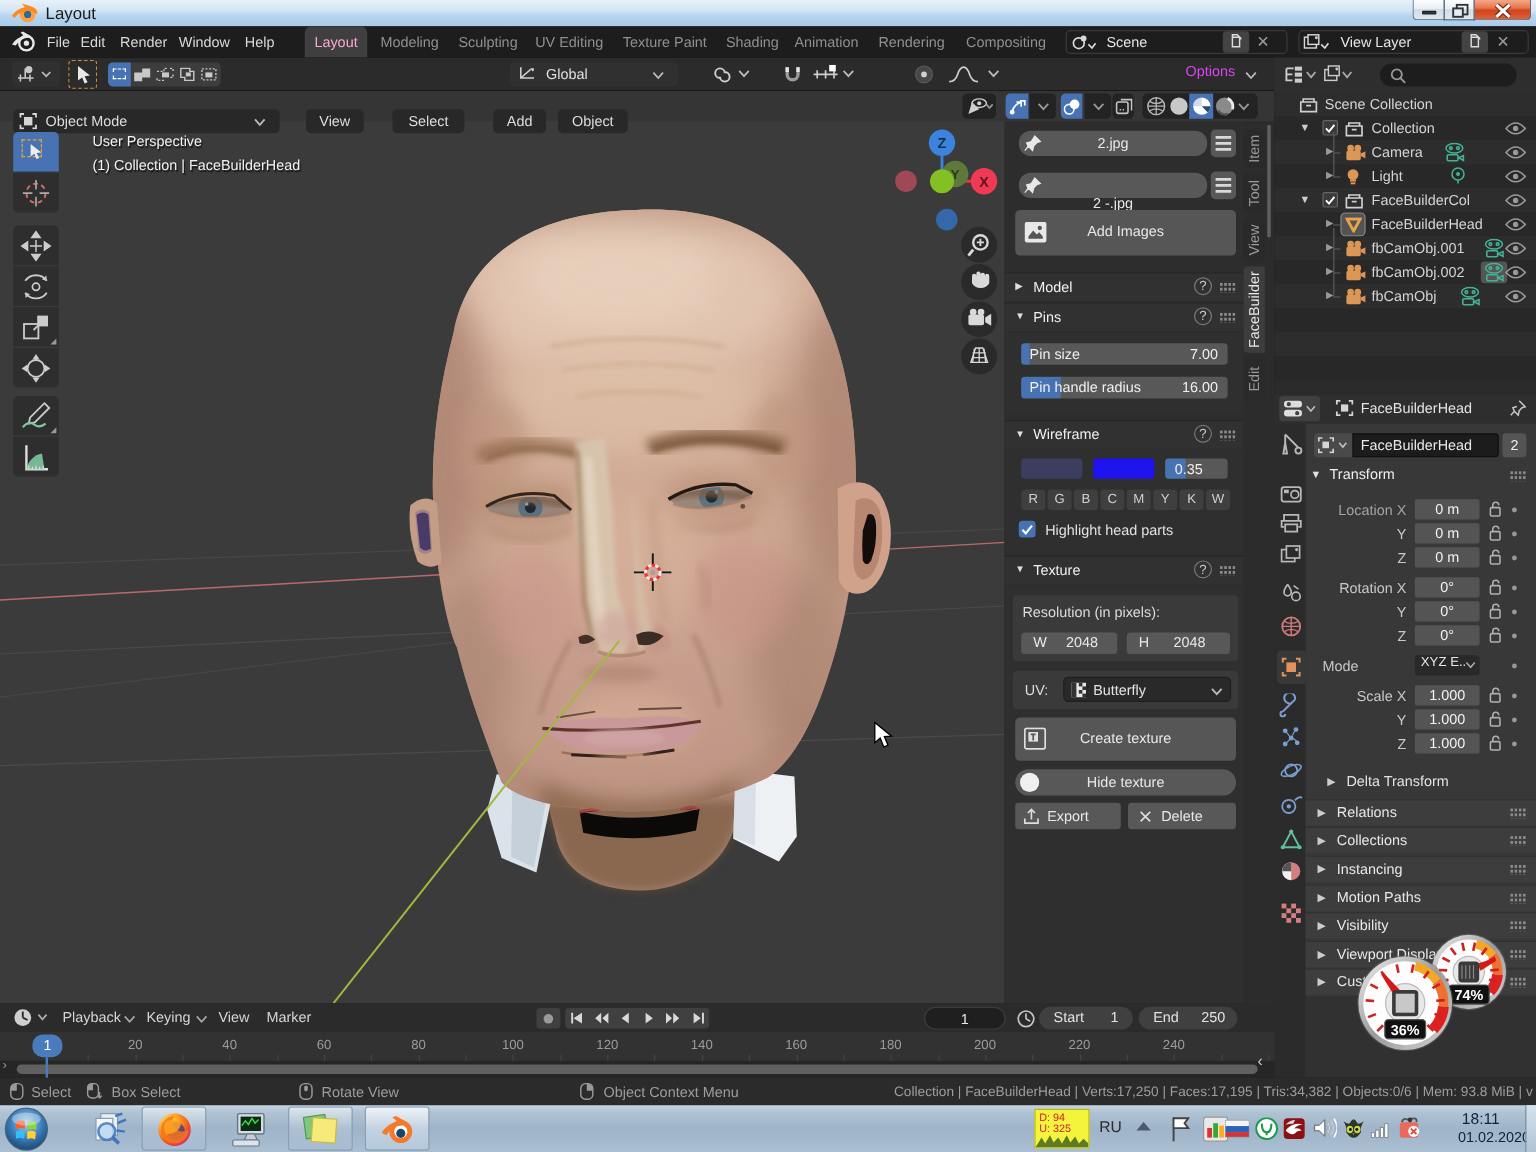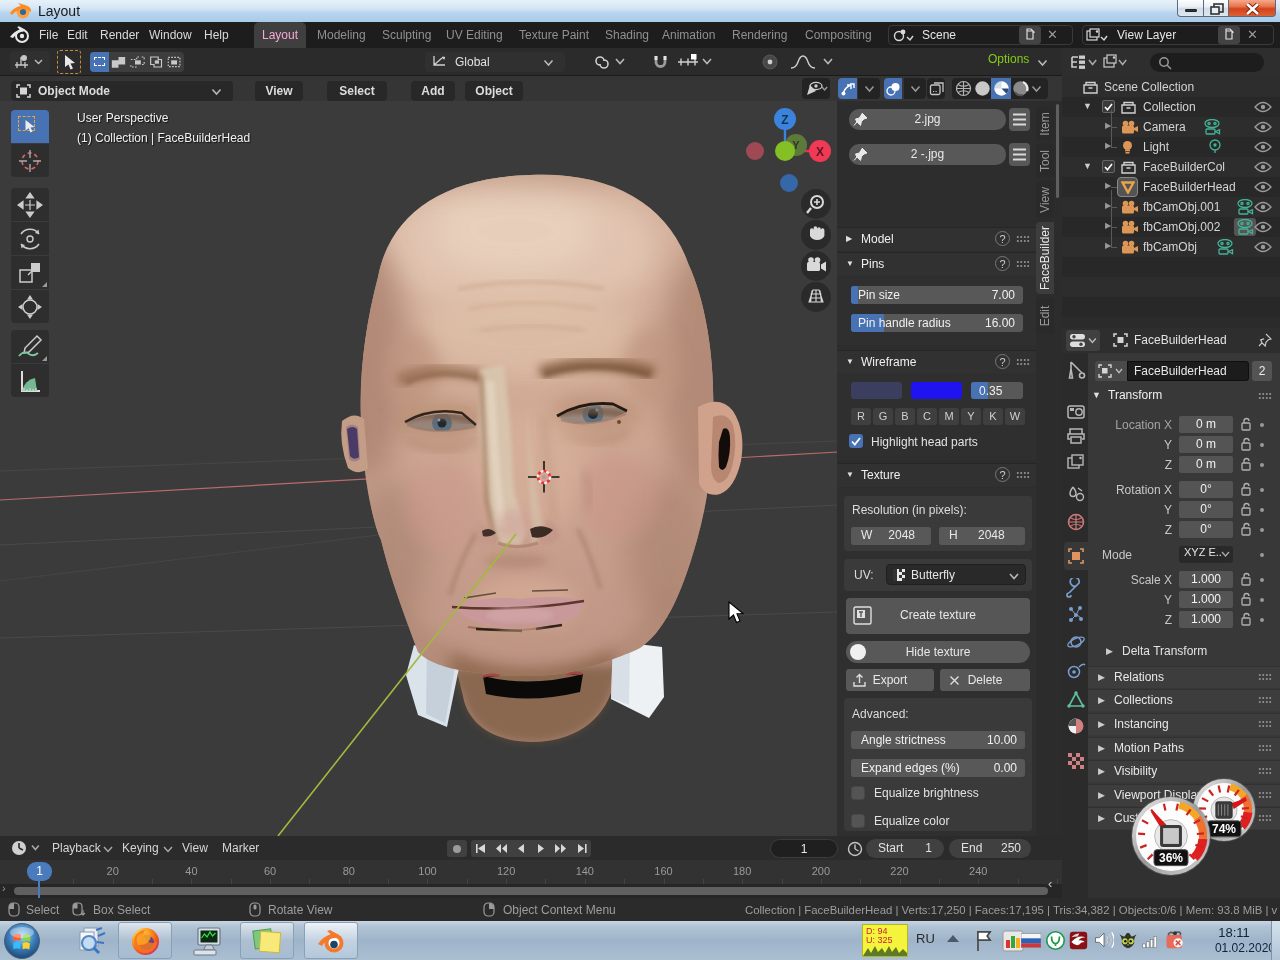--- a/index.html
+++ b/index.html
@@ -21,21 +21,21 @@
 #menubar { left:0; top:22px; width:1280px; height:26px; background:#1d1d1d; }
 .menuitem { color:#d9d9d9; font-size:12px; top:6px; }
 .wst { top:6px; font-size:12px; color:#909090; }
 .scenefield { top:3px; height:20px; background:#1d1d1d; border:1px solid #3a3a3a; border-radius:4px; color:#e5e5e5; font-size:12px; }
 
 #topbar { left:0; top:48px; width:1064px; height:28px; background:#2b2b2b; border-bottom:1px solid #1a1a1a;}
 .tbtn { background:#454545; border-radius:4px; color:#d9d9d9; font-size:12px; }
 
 #viewport { left:0; top:76px; width:1062px; height:760px; background:#3b3b3b; overflow:hidden; }
 #vpheader { left:0; top:0; width:1062px; height:25px; background:#353535; }
-.vhbtn { top:5px; height:20px; background:#282828; border-radius:4px; color:#dcdcdc; font-size:12px; line-height:20px; text-align:center;font-weight:bold; }
+.vhbtn { top:15px; height:20px; background:#282828; border-radius:4px; color:#dcdcdc; font-size:12px; line-height:20px; text-align:center; }
 
 .ltool { left:11px; width:38px; height:33px; background:#2e2e2e; }
 .overlaytext { color:#f2f2f2; font-size:12px; text-shadow:1px 1px 1px rgba(0,0,0,.7); }
 
 #npanel { left:837px; top:101px; width:199px; height:735px; background:#2d2d2d; font-size:12px; color:#d9d9d9; }
 #ntabs { left:1036px; top:101px; width:26px; height:735px; background:#2c2c2c; }
 .ntab { left:0px; width:18px; background:#2a2a2a; color:#9a9a9a; border-radius:4px 0 0 4px; }
 .ntab div { position:absolute; left:50%; top:50%; transform:translate(-50%,-50%) rotate(-90deg); white-space:nowrap; font-size:12px; }
 .ntab.active { background:#3d3d3d; color:#e8e8e8; }
 .phead { left:0; width:199px; height:24px; background:#313131; border-top:1px solid #262626; }
@@ -209,21 +209,21 @@
 
   <svg class="abs" style="left:762px;top:6px" width="16" height="16" viewBox="0 0 16 16">
       <circle cx="8" cy="8" r="7" fill="#474747" stroke="#5a5a5a"></circle>
       <circle cx="8" cy="8" r="2.4" fill="#cfcfcf"></circle>
     </svg>
   <svg class="abs" style="left:790px;top:6px" width="52" height="16" viewBox="0 0 52 16">
       <path d="M1 14 Q6 14 8 8 Q10 2 13 2 Q16 2 18 8 Q20 14 25 14" fill="none" stroke="#cfcfcf" stroke-width="1.4"></path>
       <path d="M34 5 l4 4.5 l4 -4.5" fill="none" stroke="#bbb" stroke-width="1.5"></path>
     </svg>
 
-  <div class="abs" style="left:988px;top:4px;width:60px;height:20px;color:#84cc16;font-size:12px">Options
+  <div class="abs" style="left:988px;top:4px;width:60px;height:20px;color:#d946ef;font-size:12px">Options
     <svg style="position:absolute;right:0px;top:7px" width="11" height="8" viewBox="0 0 11 8">
         <path d="M1.5 1.5 l4 4.5 l4 -4.5" fill="none" stroke="#bbb" stroke-width="1.5"></path>
       </svg>
   </div>
 </div>
 
 <div class="abs" id="viewport">
   <div class="abs" id="vpheader">
     <div class="abs vhbtn" style="left:11px;width:222px;text-align:left">
       <svg style="position:absolute;left:5px;top:3px" width="15" height="14" viewBox="0 0 15 14">
@@ -568,26 +568,34 @@
   </div>
   <div class="abs" style="left:172px;top:7px;width:21px;height:23px;background:#585858;border-radius:4px">
     <svg style="position:absolute;left:3px;top:4px" width="15" height="15" viewBox="0 0 15 15">
         <path d="M1 2.5 h13 M1 7.5 h13 M1 12.5 h13" stroke="#d9d9d9" stroke-width="2.2"></path>
       </svg>
   </div>
   <div class="abs" style="left:12px;top:43px;width:157px;height:21px;background:#585858;border-radius:10px">
     <svg style="position:absolute;left:4px;top:3px" width="16" height="15" viewBox="0 0 16 15">
         <path d="M9 1 l5 5 l-3 1 l-2.5 2.5 l-1 4 l-3.5-3.5 L1 13.5 M4 10.5 l-1.5-3.5 l4-1 Z" fill="#e8e8e8" stroke="#e8e8e8" stroke-width="1"></path>
       </svg>
-    <div style="text-align:center;margin-top:3px;color:#e8e8e8">2 -.jpg</div>
+    <div style="text-align:center;margin-top:18px;color:#e8e8e8">2 -.jpg</div>
   </div>
   <div class="abs" style="left:172px;top:42px;width:21px;height:23px;background:#585858;border-radius:4px">
     <svg style="position:absolute;left:3px;top:4px" width="15" height="15" viewBox="0 0 15 15">
         <path d="M1 2.5 h13 M1 7.5 h13 M1 12.5 h13" stroke="#d9d9d9" stroke-width="2.2"></path>
       </svg>
+  </div>
+  <div class="abs" style="left:9px;top:74px;width:184px;height:38px;background:#565656;border-radius:4px">
+    <svg style="position:absolute;left:7px;top:9px" width="20" height="19" viewBox="0 0 20 19">
+        <rect x="1" y="1" width="18" height="17" rx="1.5" fill="#e8e8e8"></rect>
+        <path d="M4 13 l4-5 l3 3.5 l2-2 l3 3.5 v2 h-12 z" fill="#565656"></path>
+        <circle cx="13.5" cy="6" r="1.8" fill="#565656"></circle>
+      </svg>
+    <div style="text-align:center;margin-top:11px;color:#e8e8e8">Add Images</div>
   </div>
 
   <div class="abs phead" style="top:126px">
       <span class="tri">▶</span>
       <span class="ptitle">Model</span>
       <span class="qm">?</span>
       <span class="dots"></span>
     </div>
   <div class="abs phead" style="top:151px">
       <span class="tri">▼</span>
@@ -683,35 +691,20 @@
     <svg style="position:absolute;left:6px;top:4px" width="15" height="15" viewBox="0 0 15 15">
         <path d="M7.5 10 v-8 M4.5 4.5 L7.5 1.5 l3 3 M2 9 v4 h11 v-4" fill="none" stroke="#ddd" stroke-width="1.4"></path>
       </svg>
     <div style="text-align:center;margin-top:3px">Export</div>
   </div>
   <div class="abs nbtn" style="left:103px;top:568px;width:90px;height:22px">
     <svg style="position:absolute;left:9px;top:6px" width="11" height="11" viewBox="0 0 11 11">
         <path d="M1.5 1.5 L9.5 9.5 M9.5 1.5 L1.5 9.5" stroke="#ddd" stroke-width="1.4"></path>
       </svg>
     <div style="text-align:center;margin-top:3px">Delete</div>
-  </div>
-  <div class="abs nbox" style="top:597px;height:133px">
-    <div style="position:absolute;left:8px;top:9px;color:#dcdcdc">Advanced:</div>
-    <div class="abs slider" style="left:7px;top:33px;width:174px">
-      <div class="slab" style="left:10px">Angle strictness</div>
-        <div class="sval">10.00</div>
-    </div>
-    <div class="abs slider" style="left:7px;top:61px;width:174px">
-      <div class="slab" style="left:10px">Expand edges (%)</div>
-        <div class="sval">0.00</div>
-    </div>
-    <div class="abs" style="left:7px;top:88px;width:14px;height:14px;background:#545454;border-radius:3px;border:1px solid #474747"></div>
-    <div class="abs" style="left:30px;top:88px;color:#e2e2e2">Equalize brightness</div>
-    <div class="abs" style="left:7px;top:116px;width:14px;height:14px;background:#545454;border-radius:3px;border:1px solid #474747"></div>
-    <div class="abs" style="left:30px;top:116px;color:#e2e2e2">Equalize color</div>
   </div>
 </div>
 <div class="abs" id="outliner">
 
   <div class="abs" style="left:0;top:0;width:218px;height:29px;background:#2e2e2e"></div>
   <svg class="abs" style="left:8px;top:6px" width="60" height="17" viewBox="0 0 60 17">
     <path d="M2 3 h6 M2 3 v10 h5 M2 8 h5" stroke="#ccc" stroke-width="1.6" fill="none"></path>
     <rect x="9" y="1.5" width="6" height="3.4" fill="#ccc"></rect>
       <rect x="9" y="6.5" width="6" height="3.4" fill="#ccc"></rect>
       <rect x="9" y="11.5" width="6" height="3.4" fill="#ccc"></rect>

